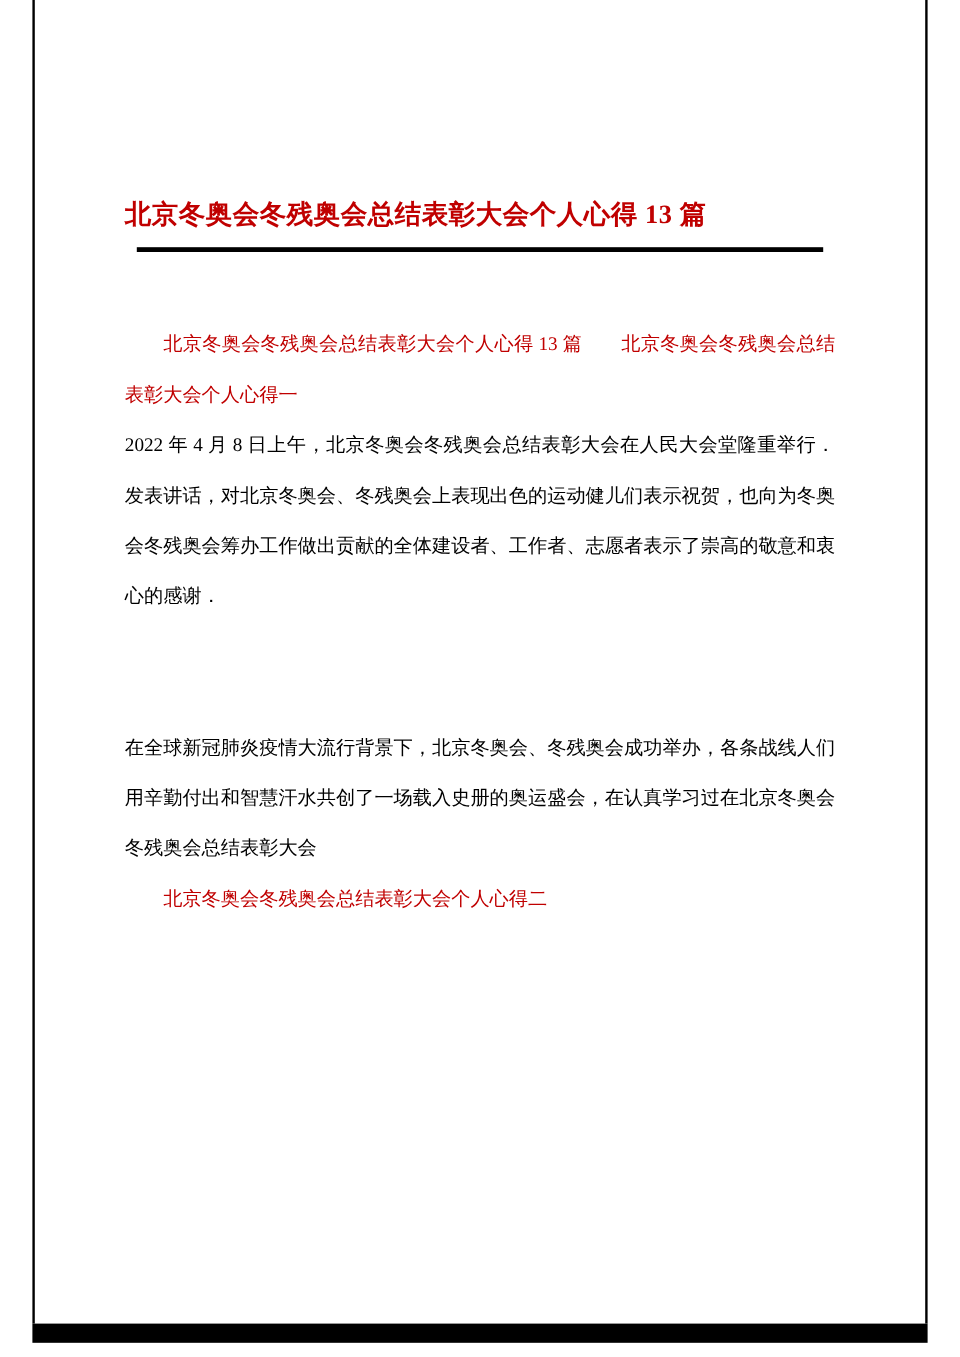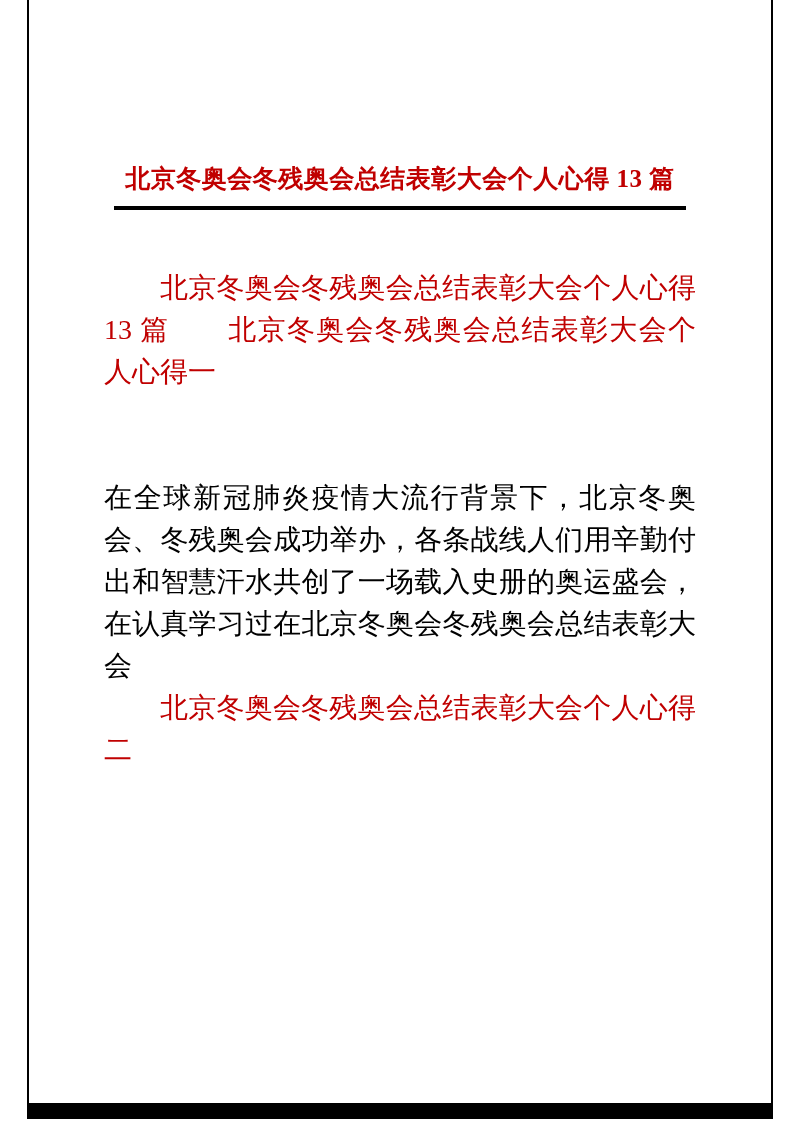--- a/index.html
+++ b/index.html
@@ -41,37 +41,37 @@
     background: #000000;
   }
   .content {
     position: absolute;
     left: 104px;
     top: 0;
     width: 592px;
   }
   .doc-title {
     margin: 164px 0 0 0;
-    font-size: 25px;
+    font-size: 22px;
     line-height: 30px;
     font-weight: bold;
-    text-align: center;
+    text-align: left;
     letter-spacing: 0.5px;
   }
   .title-rule {
     margin: 12px 10px 0 10px;
     height: 4px;
     background: #000000;
   }
   .body-block {
     margin-top: 57px;
   }
   .para {
     margin: 0;
-    font-size: 28px;
+    font-size: 16px;
     line-height: 42px;
     color: #000000;
     text-align: justify;
     text-justify: inter-ideograph;
   }
   .para.indent {
     text-indent: 2em;
   }
   .blank-line {
     height: 42px;
@@ -89,20 +89,21 @@
   <div class="content">
 
     <h1 class="doc-title" style="color: rgb(192, 0, 0);">北京冬奥会冬残奥会总结表彰大会个人心得 13 篇</h1>
 
     <div class="title-rule"></div>
 
     <div class="body-block">
 
       <p class="para indent" style="color: rgb(192, 0, 0);">北京冬奥会冬残奥会总结表彰大会个人心得 13 篇　　北京冬奥会冬残奥会总结表彰大会个人心得一</p>
 
+      <p class="para" style="color: rgb(0, 0, 0);">2022 年 4 月 8 日上午，北京冬奥会冬残奥会总结表彰大会在人民大会堂隆重举行．发表讲话，对北京冬奥会、冬残奥会上表现出色的运动健儿们表示祝贺，也向为冬奥会冬残奥会筹办工作做出贡献的全体建设者、工作者、志愿者表示了崇高的敬意和衷心的感谢．</p>
 
       <div class="blank-line"></div>
 
 
       <div class="blank-line"></div>
 
       <p class="para" style="color: rgb(0, 0, 0);">在全球新冠肺炎疫情大流行背景下，北京冬奥会、冬残奥会成功举办，各条战线人们用辛勤付出和智慧汗水共创了一场载入史册的奥运盛会，在认真学习过在北京冬奥会冬残奥会总结表彰大会</p>
 
       <p class="para indent" style="color: rgb(192, 0, 0);">北京冬奥会冬残奥会总结表彰大会个人心得二</p>
 

